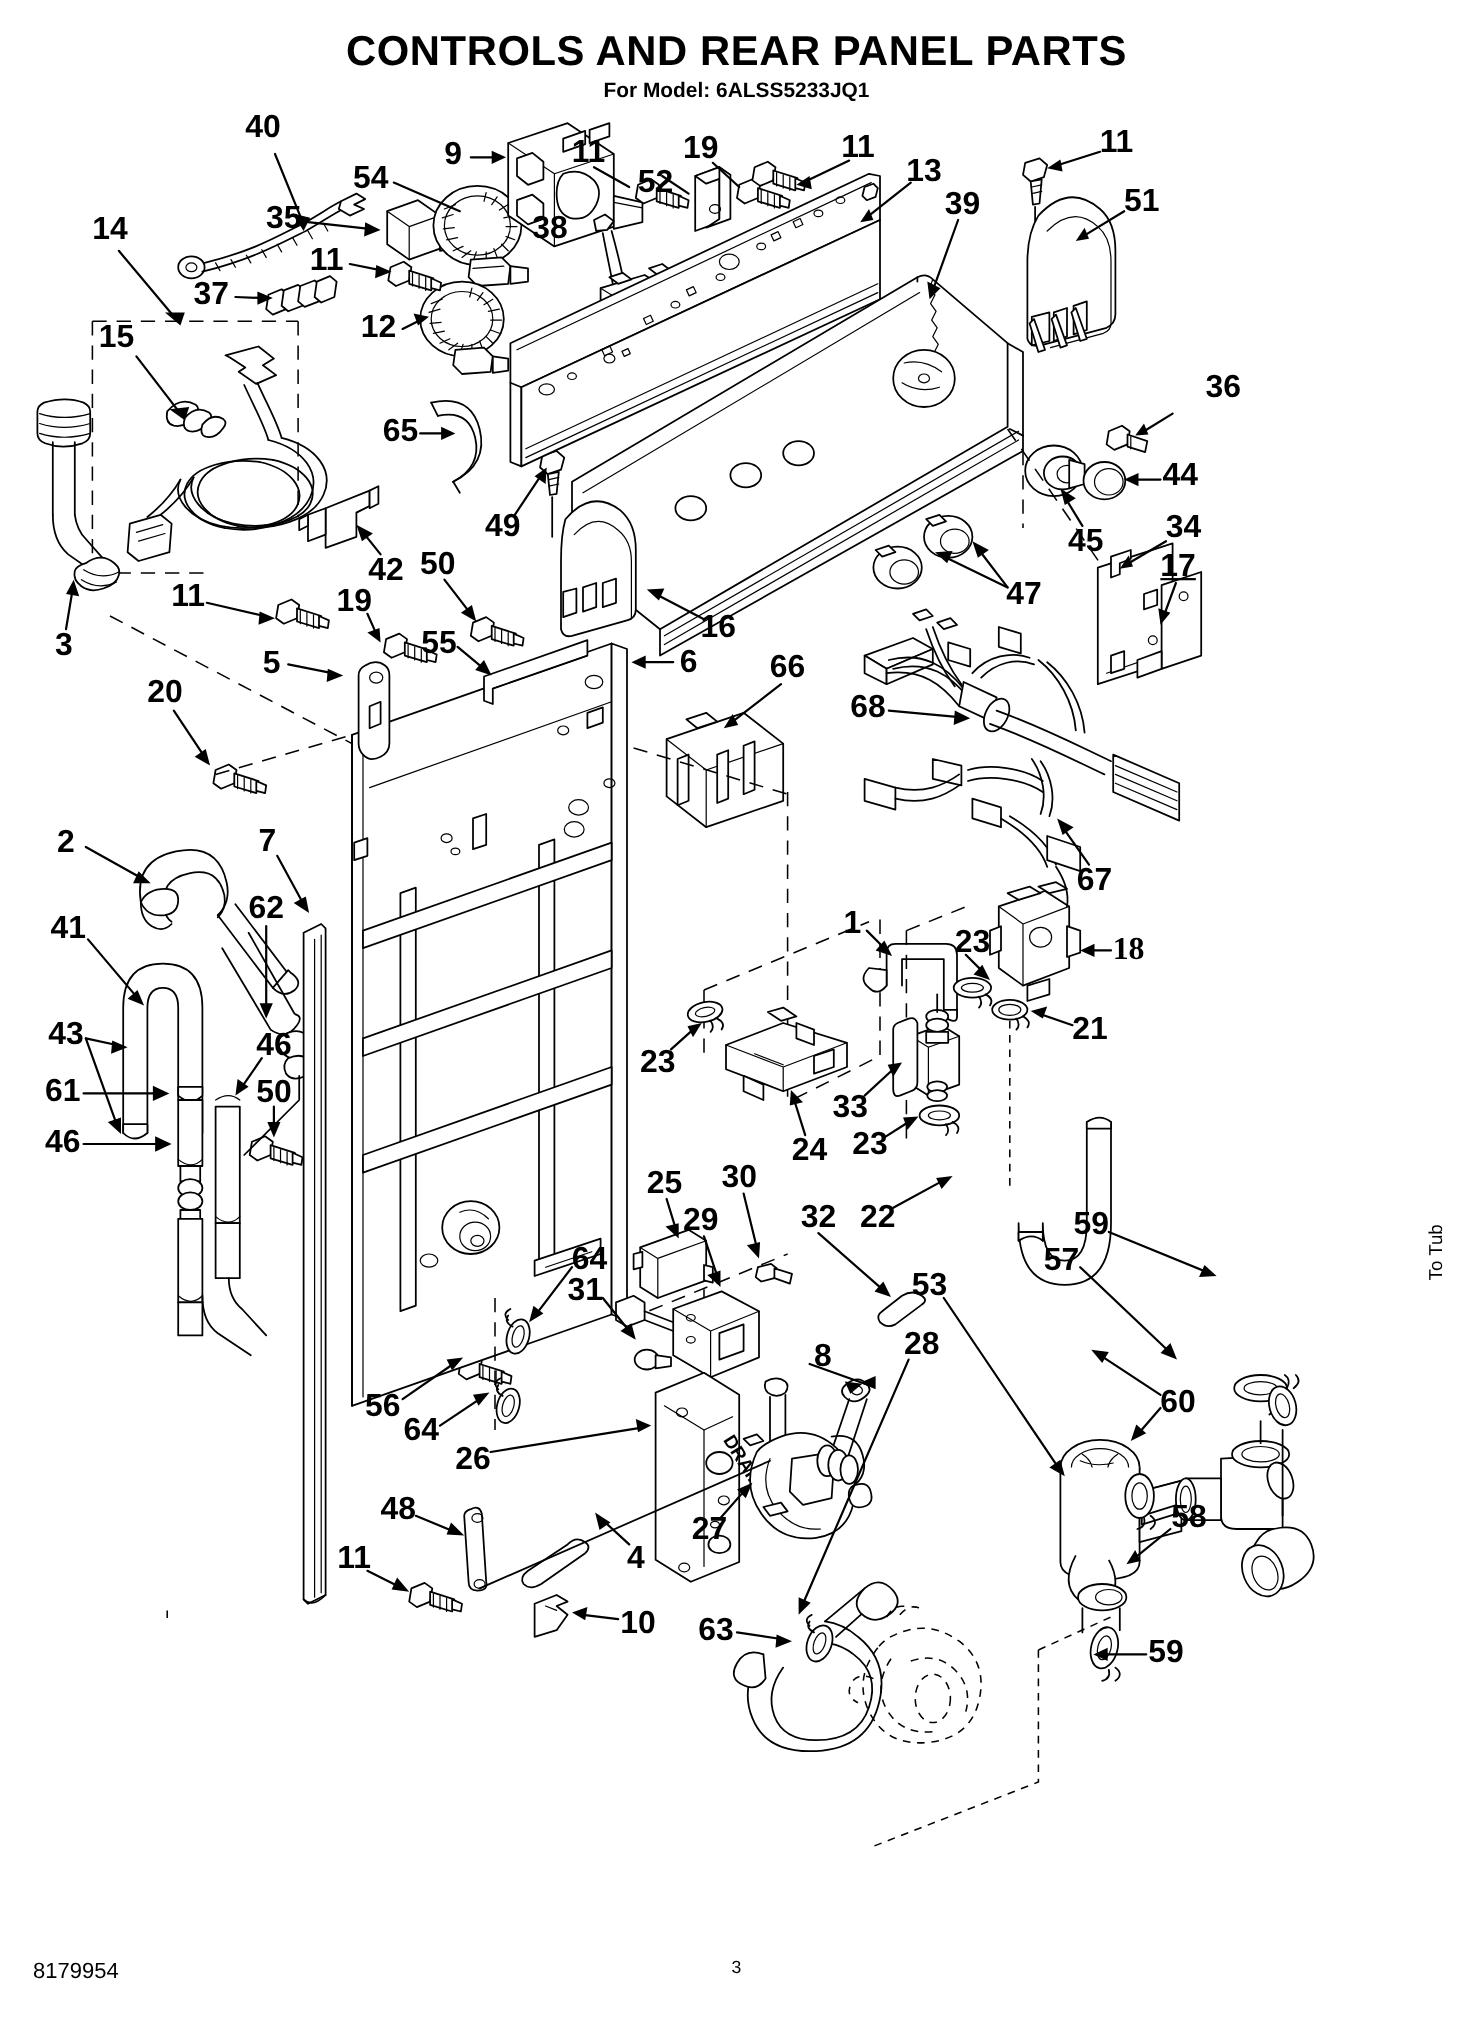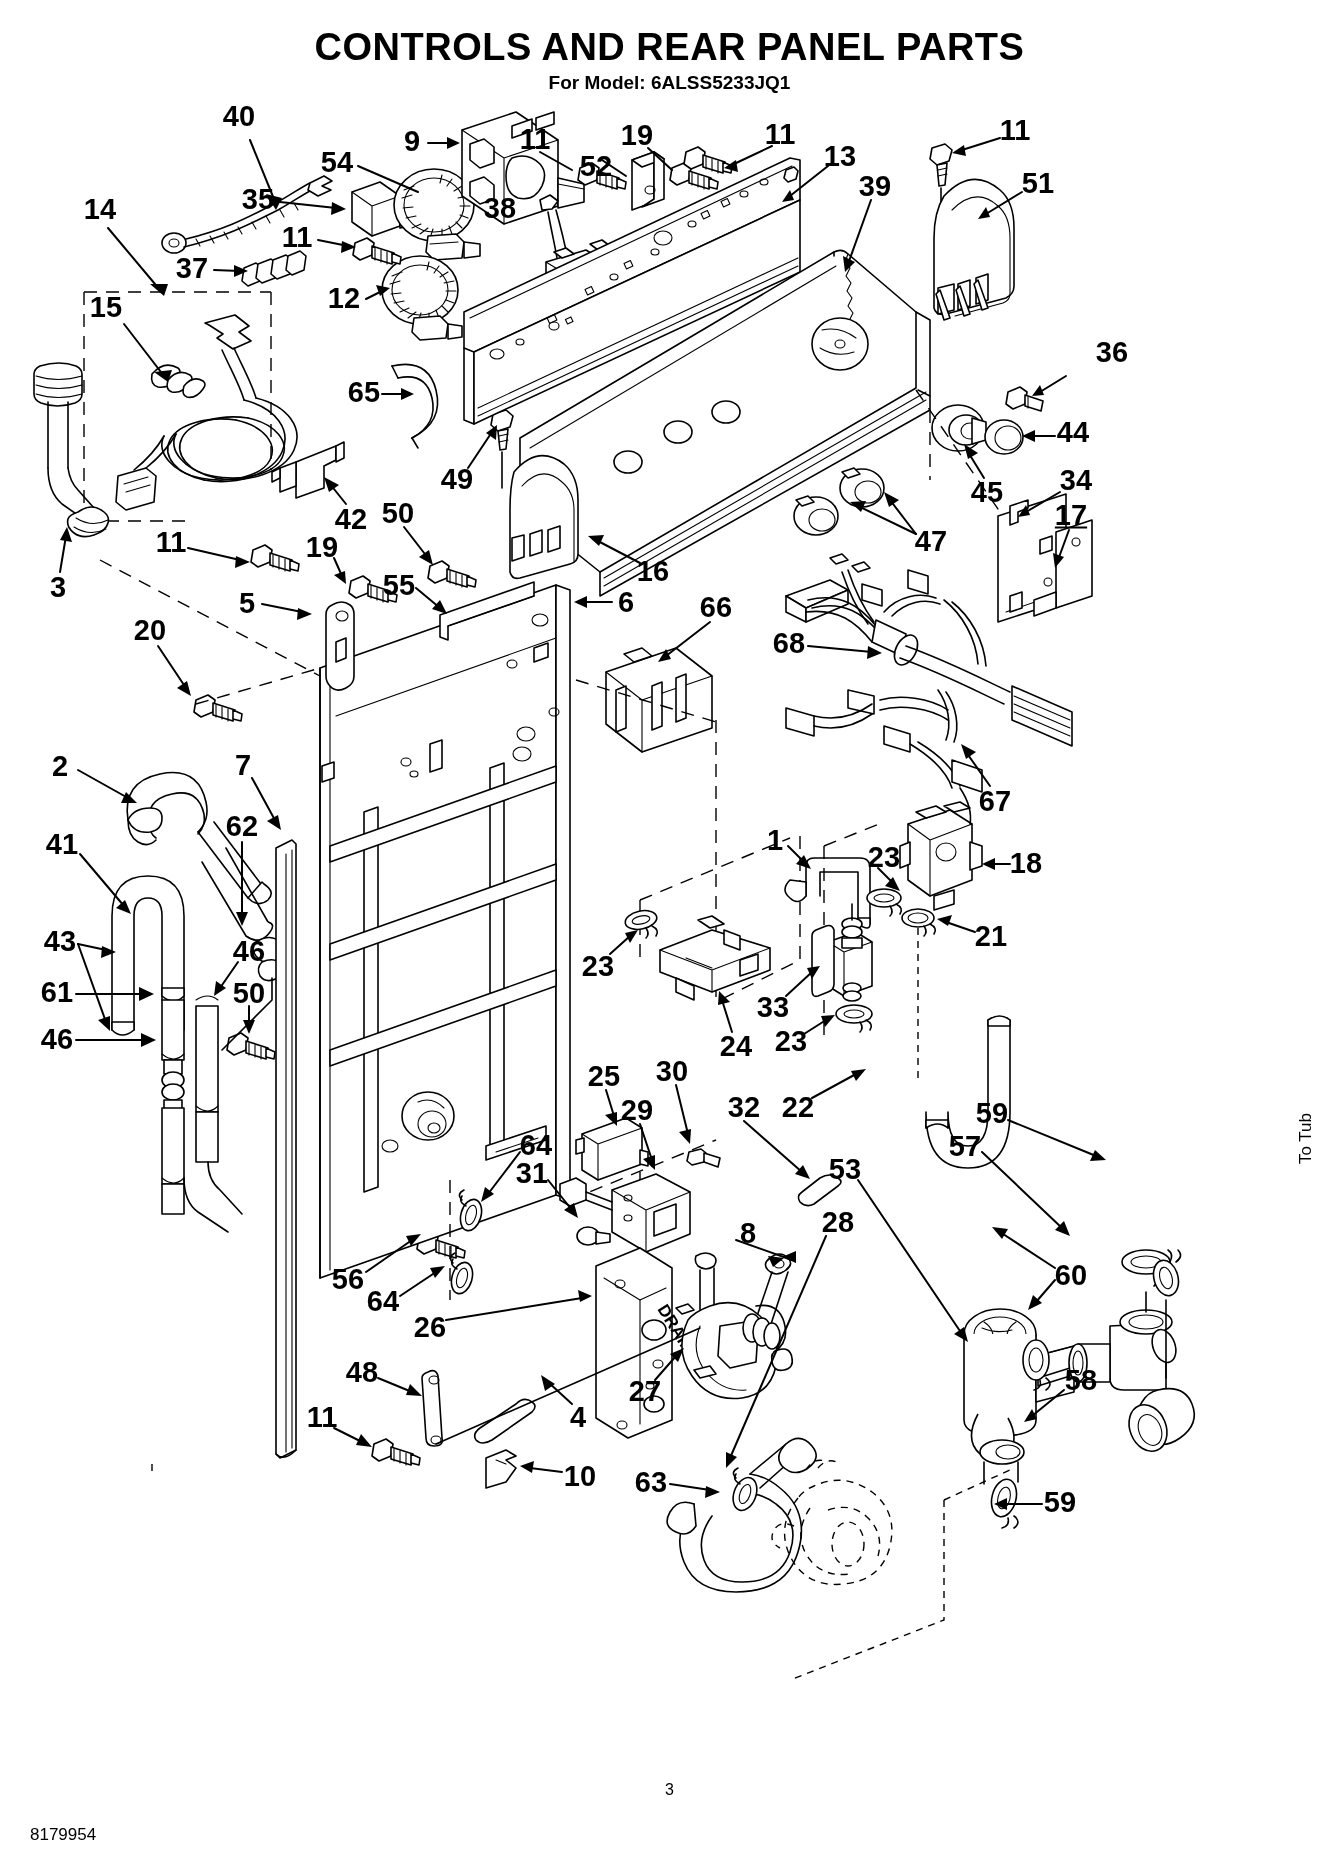--- a/index.html
+++ b/index.html
@@ -46,23 +46,22 @@
     width: 1339px;
     text-align: center;
     font-size: 19px;
     font-weight: bold;
     font-family: "Liberation Sans", sans-serif;
   }
   
   #footer-part {
     position: absolute;
     left: 30px; top: 1781px;
-    font-size: 17px;
+    font-size: 20px;
     font-family: "Liberation Sans", sans-serif;
-    margin-top: 44px;
   }
   #footer-page {
     position: absolute;
     left: 0; top: 1781px;
     width: 1339px;
     text-align: center;
     font-size: 16px;
     font-family: "Liberation Sans", sans-serif;
   }
   
@@ -1117,21 +1116,21 @@
       <div class="callout" style="left: 716px; top: 607px;">66</div>
       <div class="callout" style="left: 789px; top: 643px;">68</div>
       <div class="callout" style="left: 150px; top: 630px;">20</div>
       <div class="callout" style="left: 995px; top: 801px;">67</div>
       <div class="callout" style="left: 60px; top: 766px;">2</div>
       <div class="callout" style="left: 243px; top: 765px;">7</div>
       <div class="callout" style="left: 242px; top: 826px;">62</div>
       <div class="callout" style="left: 62px; top: 844px;">41</div>
       <div class="callout" style="left: 775px; top: 840px;">1</div>
       <div class="callout" style="left: 884px; top: 857px;">23</div>
-      <div class="callout" style="left: 1026px; top: 863px;">18</div>
+      <div class="callout" style="left: 1026px; top: 863px; font-family: Liberation Serif, serif;">18</div>
       <div class="callout" style="left: 60px; top: 941px;">43</div>
       <div class="callout" style="left: 249px; top: 951px;">46</div>
       <div class="callout" style="left: 991px; top: 936px;">21</div>
       <div class="callout" style="left: 598px; top: 966px;">23</div>
       <div class="callout" style="left: 57px; top: 992px;">61</div>
       <div class="callout" style="left: 249px; top: 993px;">50</div>
       <div class="callout" style="left: 773px; top: 1007px;">33</div>
       <div class="callout" style="left: 791px; top: 1041px;">23</div>
       <div class="callout" style="left: 57px; top: 1039px;">46</div>
       <div class="callout" style="left: 736px; top: 1046px;">24</div>

